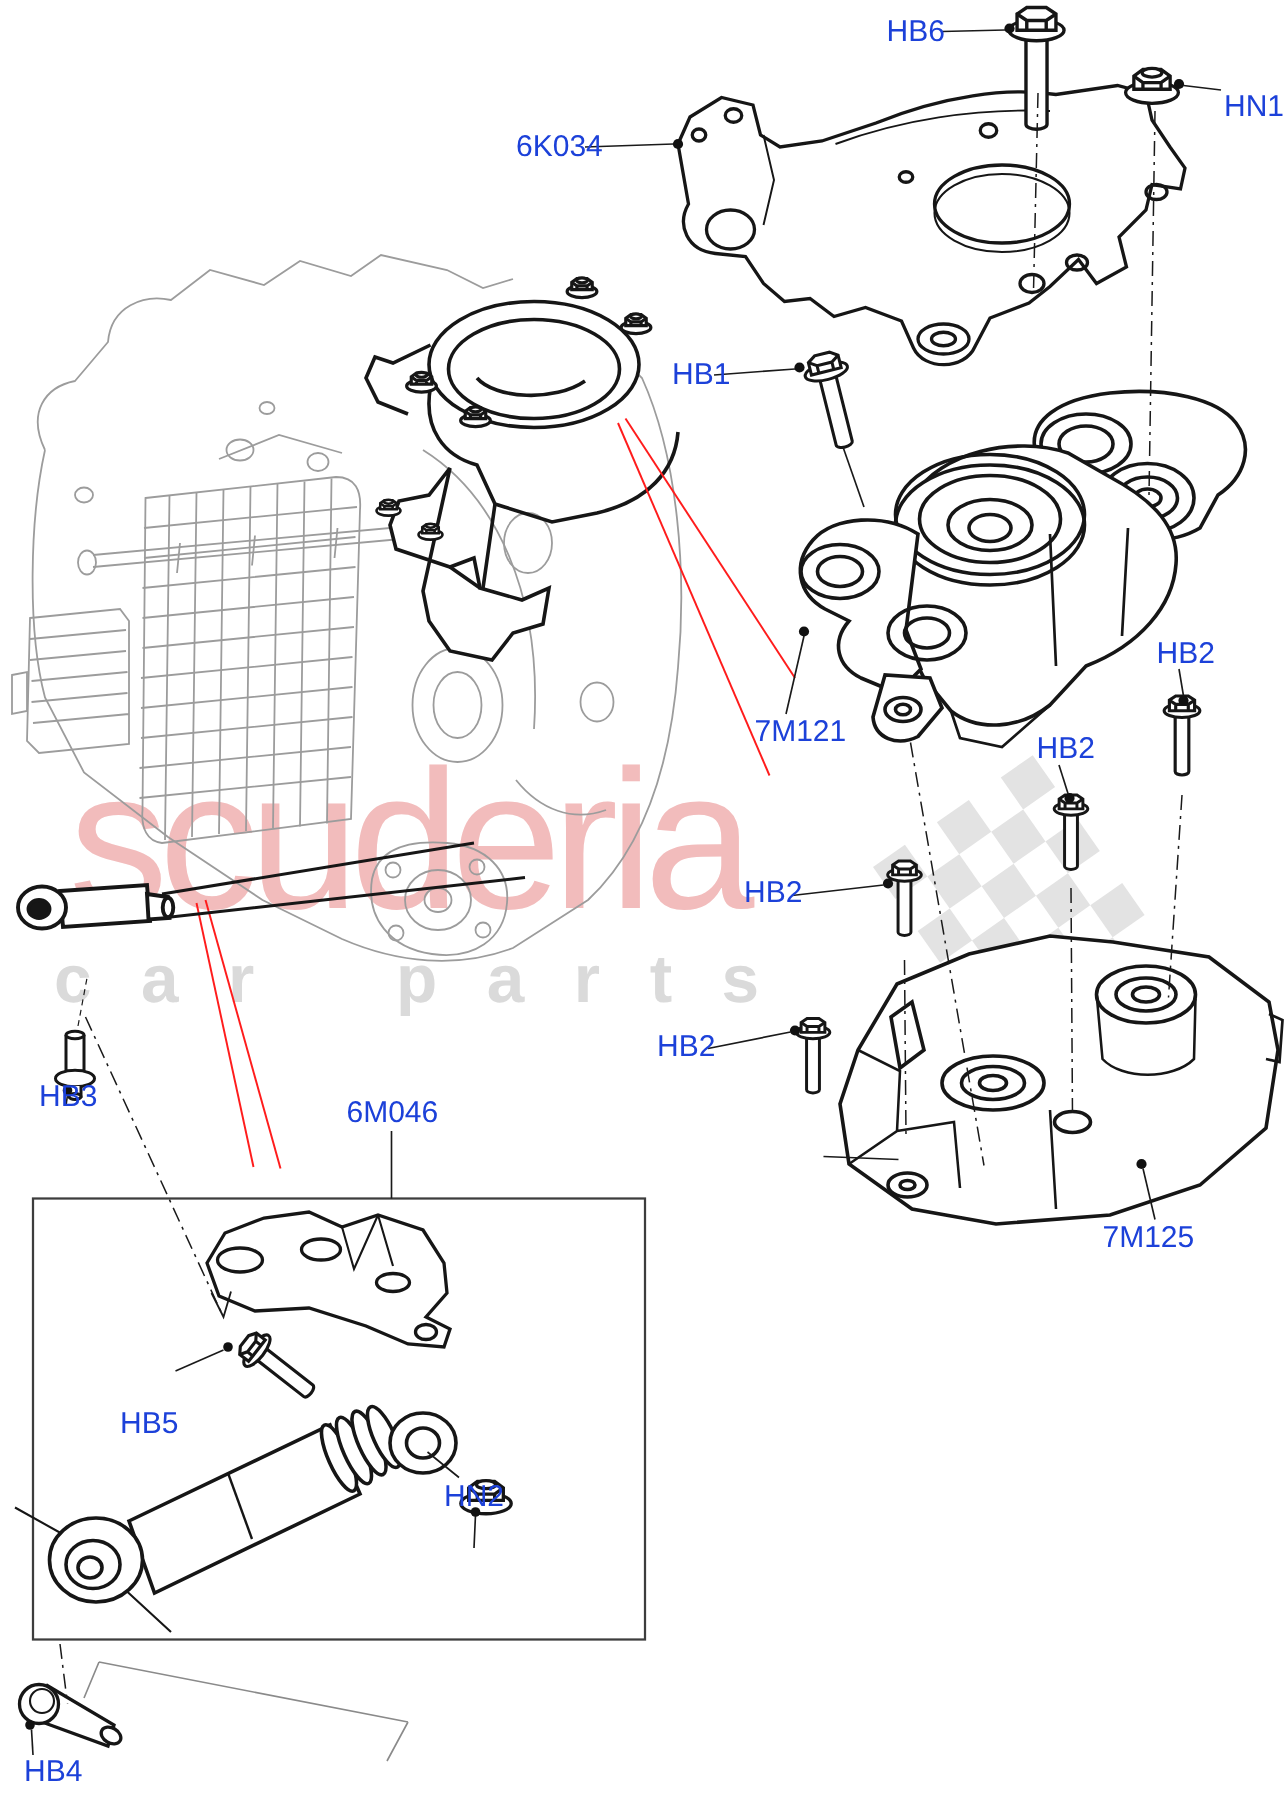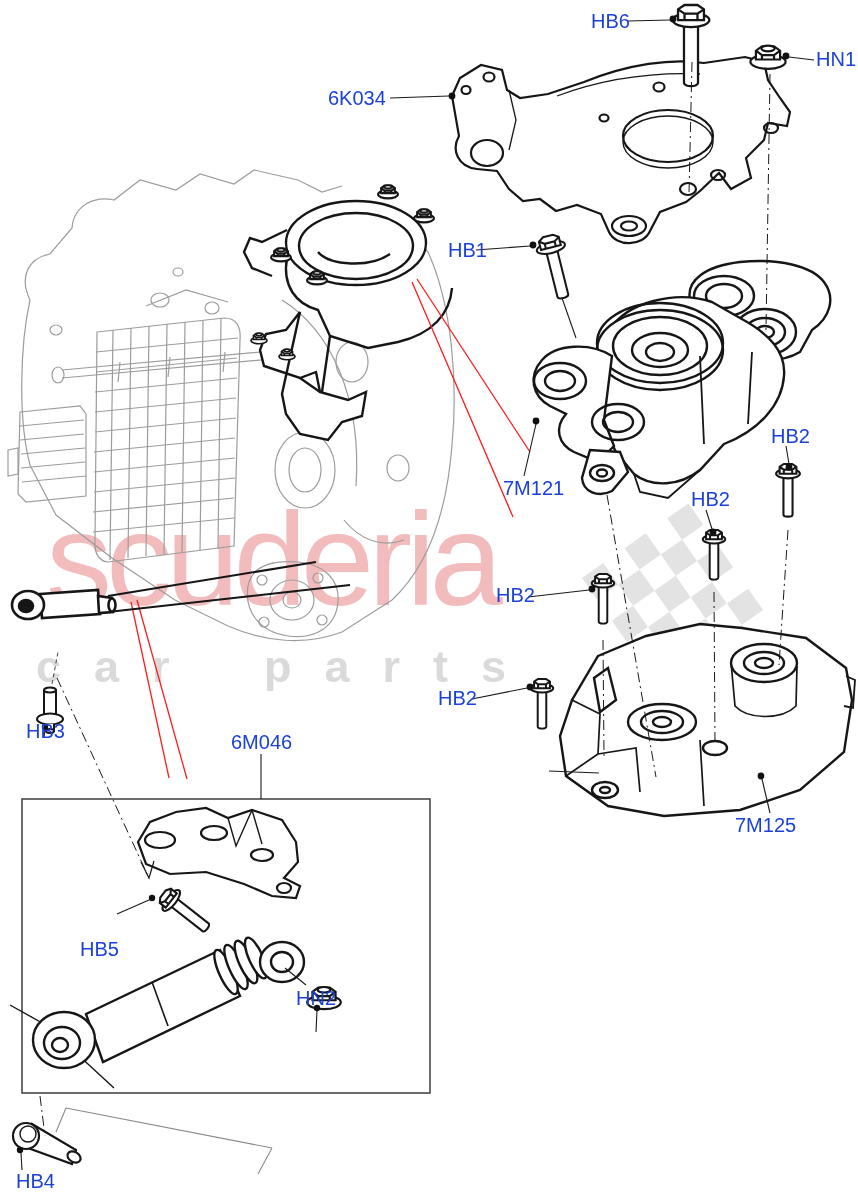--- a/index.html
+++ b/index.html
@@ -3,21 +3,21 @@
 <meta charset="utf-8">
 <style>
   html,body{margin:0;padding:0;background:#fff;}
   .canvas{position:relative;width:858px;height:1200px;background:#fff;overflow:hidden;
           font-family:"Liberation Sans",sans-serif;}
   .wm-brand{position:absolute;left:46px;top:494px;z-index:1;
             font-size:132px;font-weight:normal;letter-spacing:-6px;line-height:1;
             color:var(--brand-pink,#f2bcbc);user-select:none;}
   .wm-tagline{position:absolute;left:36px;top:630px;z-index:1;
               font-size:45px;font-weight:bold;letter-spacing:33px;word-spacing:16px;line-height:1;
-              color:var(--tagline-gray,#dadada);user-select:none;margin-top:14px;}
+              color:var(--tagline-gray,#dadada);user-select:none;}
   svg.art{position:absolute;left:0;top:0;z-index:2;}
   .part-label{position:absolute;z-index:3;font-size:20px;line-height:1.1;
               color:var(--label-blue,#1c41d9);cursor:pointer;white-space:nowrap;}
 </style>
 </head>
 <body>
 
 <div class="canvas">
 
   <div class="wm-brand">scuderia</div>
@@ -297,22 +297,22 @@
       <circle cx="530" cy="687" r="3.4"></circle>
       <circle cx="45" cy="727" r="3.2"></circle>
       <circle cx="152" cy="898" r="3.2"></circle>
       <circle cx="317" cy="1008" r="3.2"></circle>
       <circle cx="20" cy="1150" r="3.2"></circle>
       <circle cx="761" cy="776" r="3.4"></circle>
     </g>
   </svg>
 
   <div class="part-label" style="left:591px;top:10px">HB6</div>
-  <div class="part-label" style="left:816px;top:48px">HN1</div>
-  <div class="part-label" style="left:328px;top:87px">6K034</div>
+  <div class="part-label" style="left:816px;top:60px">HN1</div>
+  <div class="part-label" style="left:344px;top:87px">6K034</div>
   <div class="part-label" style="left:448px;top:239px">HB1</div>
   <div class="part-label" style="left:503px;top:477px">7M121</div>
   <div class="part-label" style="left:771px;top:425px">HB2</div>
   <div class="part-label" style="left:691px;top:488px">HB2</div>
   <div class="part-label" style="left:496px;top:584px">HB2</div>
   <div class="part-label" style="left:438px;top:687px">HB2</div>
   <div class="part-label" style="left:26px;top:720px">HB3</div>
   <div class="part-label" style="left:231px;top:731px">6M046</div>
   <div class="part-label" style="left:80px;top:938px">HB5</div>
   <div class="part-label" style="left:296px;top:987px">HN2</div>

